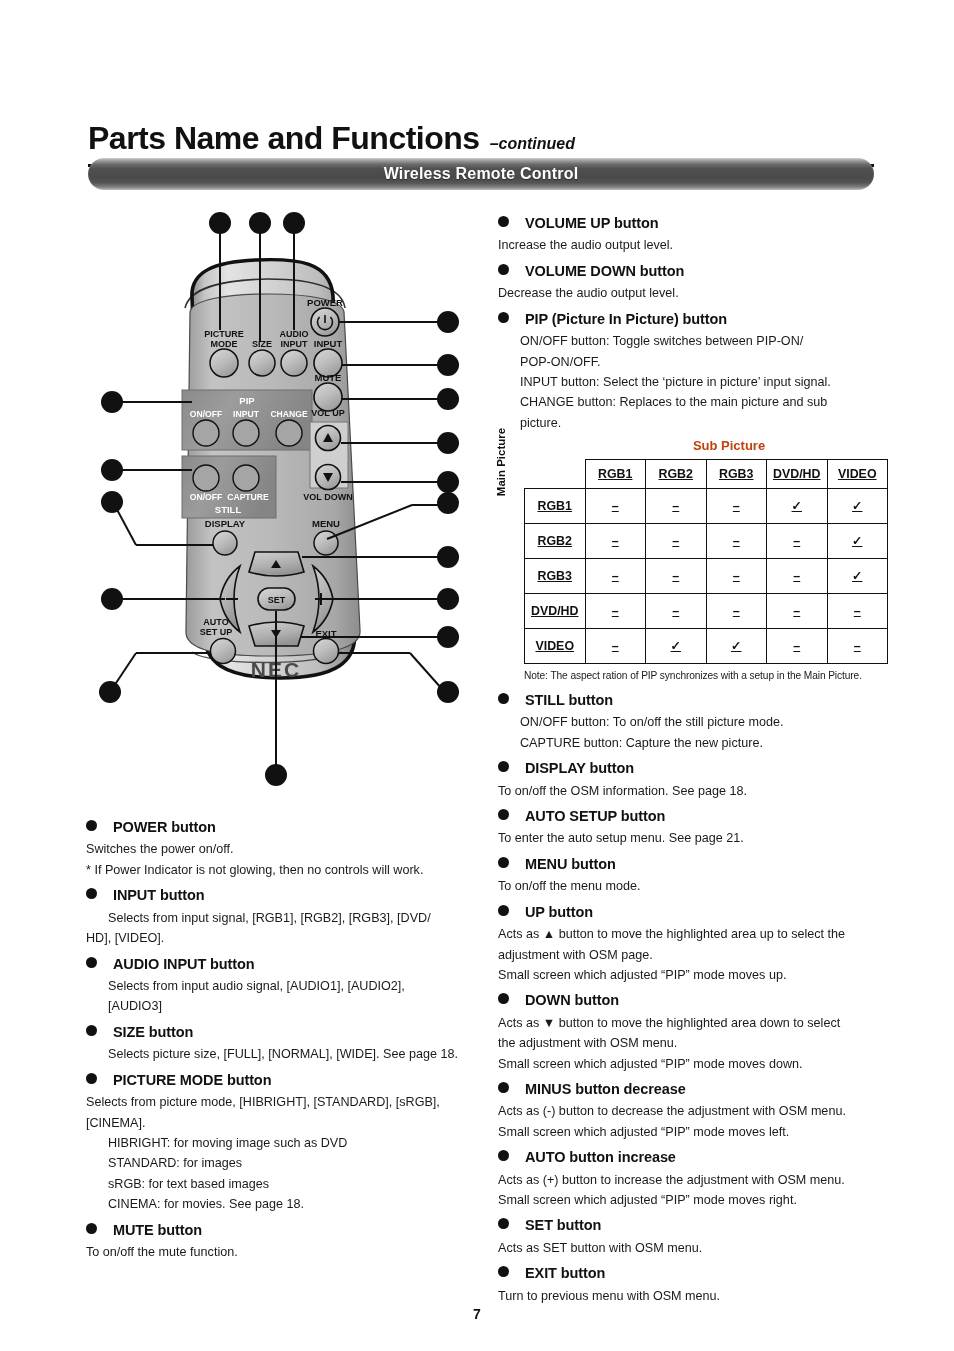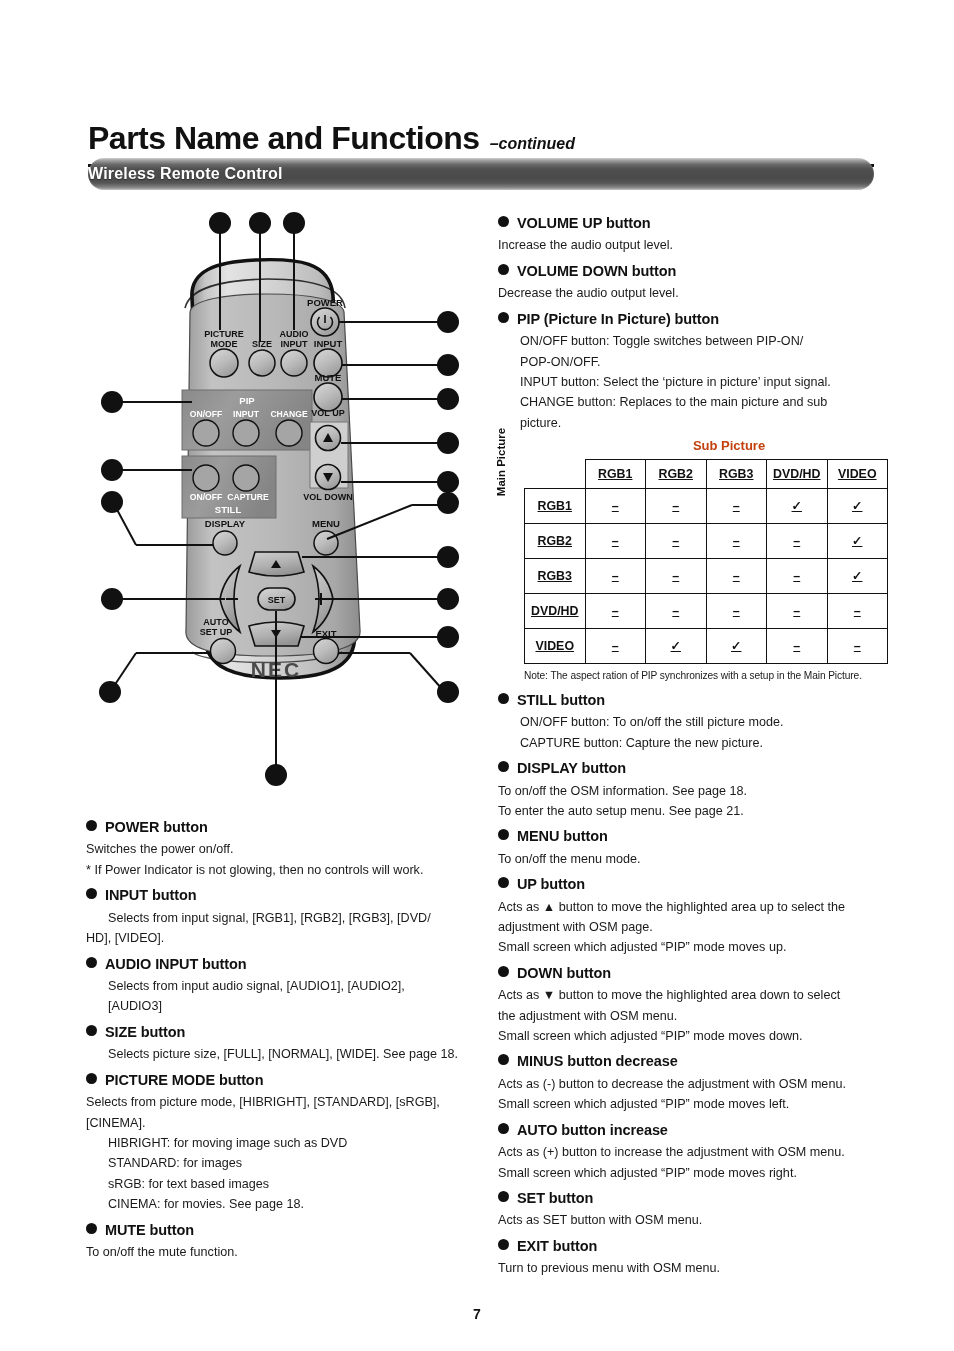--- a/index.html
+++ b/index.html
@@ -57,21 +57,21 @@
     width: 786px;
     height: 32px;
     border-radius: 16px;
     background: linear-gradient(to bottom,
         #c9c9c9 0%, #9a9a9a 9%, #6a6a6a 20%,
         #4f4f4f 34%, #4a4a4a 62%, #555555 78%,
         #7d7d7d 90%, #b8b8b8 100%);
     box-shadow: inset 0 0 0 1px rgba(255,255,255,0.10);
     display: flex;
     align-items: center;
-    justify-content: flex-start;
+    justify-content: center;
   }
   #section-banner-label {
     color: #ffffff;
     font-size: 16px;
     font-weight: bold;
     letter-spacing: 0.2px;
     text-shadow: 0 1px 1px rgba(0,0,0,0.45);
   }
 
   
@@ -98,21 +98,21 @@
   }
   #right-col {
     left: 498px;
     top: 208px;
     width: 390px;
   }
 
   .item-head {
     display: flex;
     align-items: baseline;
-    gap: 8px;
+    gap: 16px;
     margin-top: 4px;
     margin-bottom: 0px;
   }
   .bullet-dot {
     width: 11px;
     height: 11px;
     border-radius: 50%;
     background: #111;
     flex: 0 0 11px;
     position: relative;
@@ -591,20 +591,24 @@
         <span class="bullet-dot"></span>
         <span class="item-head-label">STILL button</span>
       </div>
       <p class="body-line indent">ON/OFF button: To on/off the still picture mode.</p>
       <p class="body-line indent">CAPTURE button: Capture the new picture.</p>
       <div class="item-head">
         <span class="bullet-dot"></span>
         <span class="item-head-label">DISPLAY button</span>
       </div>
       <p class="body-line">To on/off the OSM information.  See page 18.</p>
+      <div class="item-head">
+        <span class="bullet-dot"></span>
+        <span class="item-head-label">AUTO SETUP button</span>
+      </div>
       <p class="body-line">To enter the auto setup menu.  See page 21.</p>
       <div class="item-head">
         <span class="bullet-dot"></span>
         <span class="item-head-label">MENU button</span>
       </div>
       <p class="body-line">To on/off the menu mode.</p>
       <div class="item-head">
         <span class="bullet-dot"></span>
         <span class="item-head-label">UP button</span>
       </div>

